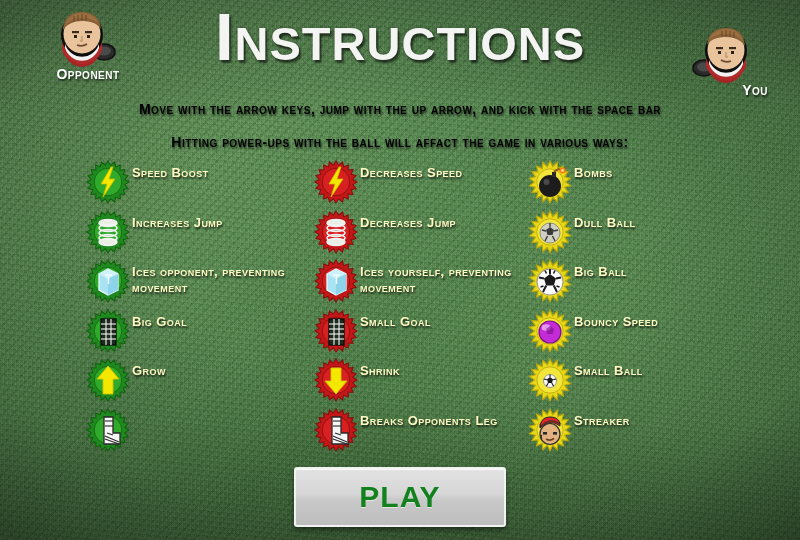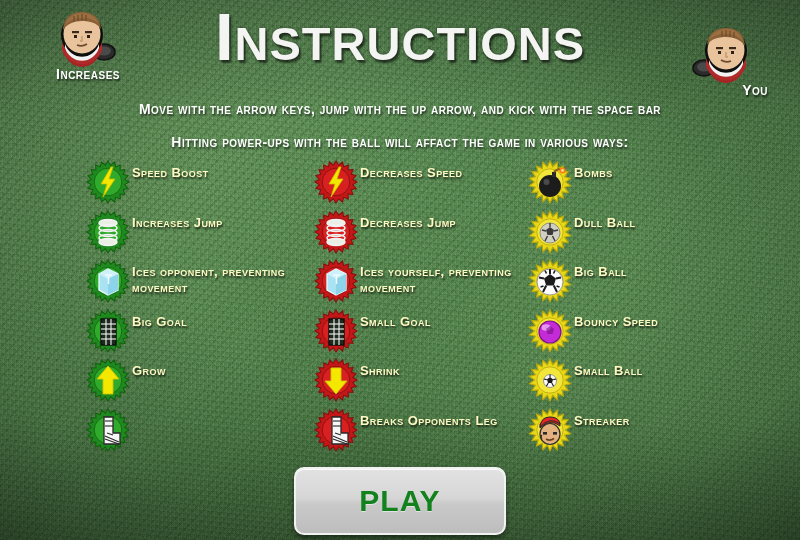--- a/index.html
+++ b/index.html
@@ -71,21 +71,21 @@
     margin-top:-4px;
   }
   .head-wrap { position:relative; height:62px; }
   .head-svg  { position:absolute; left:50%; transform:translateX(-50%); top:0; }
 
   
   .instr-line {
     position:absolute; left:0; right:0; text-align:center;
     font-size:14px; font-weight:bold;
     font-variant:small-caps; letter-spacing:.5px;
-    color:#ffffff;
+    color:#000000;
     text-shadow:1px 2px 2px rgba(0,0,0,.6);
   }
   .instr-1 { top:101px; }
   .instr-2 { top:134px; }
 
   
   #columns { position:absolute; left:0; top:160px; width:800px; height:295px; }
   .col { position:absolute; top:0; width:235px; }
   .col-green  { left:86px; }
   .col-red    { left:314px; }
@@ -102,22 +102,22 @@
     font-variant:small-caps; letter-spacing:.45px;
     line-height:16px;
     color:#fef9c3;
     text-shadow:1px 2px 2px rgba(0,0,0,.7);
   }
   .col-yellow .pu-label { width:150px; }
 
   
   #play-button {
     position:absolute; left:294px; top:467px;
-    width:212px; height:68px;
-    border-radius:10px;
+    width:212px; height:60px;
+    border-radius:3px;
     border:2px solid #f2f2f2;
     background:linear-gradient(to bottom, #e2e2e2 0%, #d6d6d6 45%, #c9c9c9 55%, #bdbdbd 100%);
     box-shadow:0 3px 5px rgba(0,0,0,.45), inset 0 1px 0 rgba(255,255,255,.85);
     display:flex; align-items:center; justify-content:center;
     cursor:pointer;
   }
   #play-label {
     font-size:30px; font-weight:bold; letter-spacing:1px;
     color:#12811e;
     text-shadow:0 1px 0 rgba(255,255,255,.5);
@@ -164,21 +164,21 @@
 
           <rect x="20" y="23" width="7" height="2.2" fill="#3a2a1c"></rect>
           <rect x="33" y="23" width="7" height="2.2" fill="#3a2a1c"></rect>
           <rect x="22" y="27" width="3" height="3" fill="#2a2018"></rect>
           <rect x="35" y="27" width="3" height="3" fill="#2a2018"></rect>
 
           <path d="M30 28 l0 5 l-2 0" stroke="#c39a70" stroke-width="1.4" fill="none"></path>
           <path d="M25 37 q5 2 10 -1" stroke="#6b4a30" stroke-width="1.8" fill="none"></path>
         </svg>
       </div>
-      <div class="player-name">Increases</div>
+      <div class="player-name">Opponent</div>
     </div>
 
     <div class="player player-you">
       <div class="head-wrap">
         <svg class="head-svg" width="72" height="62" viewBox="0 0 72 62" style="transform:translateX(-50%) scaleX(-1);">
           <g transform="translate(42,34)">
             <ellipse cx="10" cy="10" rx="11" ry="8" fill="#2b2b2b" stroke="#111" stroke-width="1.5"></ellipse>
             <ellipse cx="10" cy="9" rx="7" ry="4.5" fill="#4a4a4a"></ellipse>
             <path d="M0 9 L-4 6 M0 12 L-5 12 M1 15 L-3 18" stroke="#111" stroke-width="1.6" fill="none"></path>
           </g>

